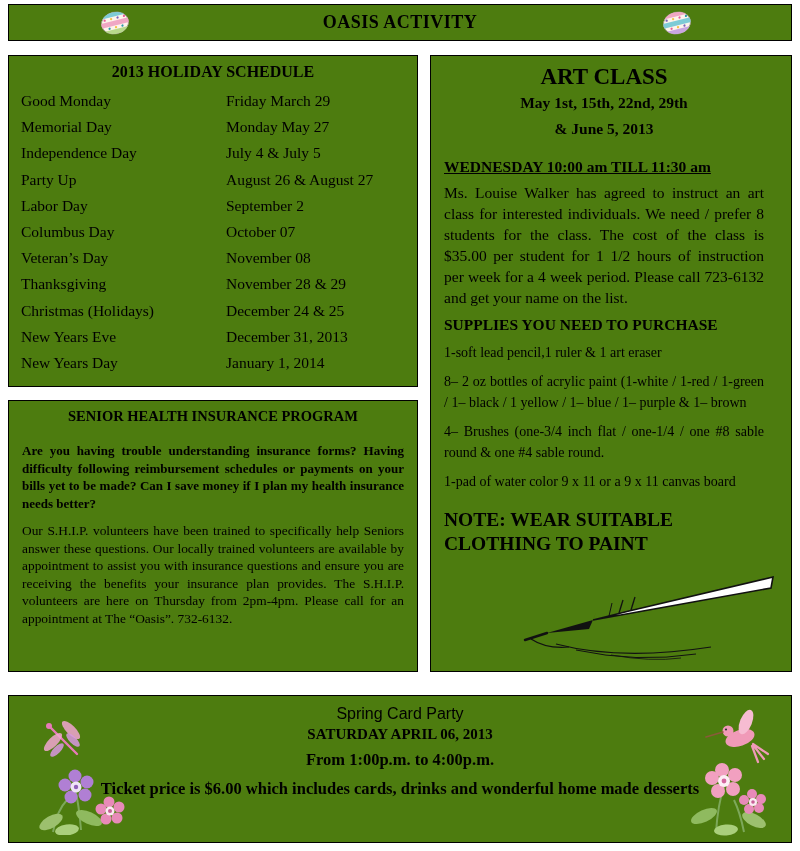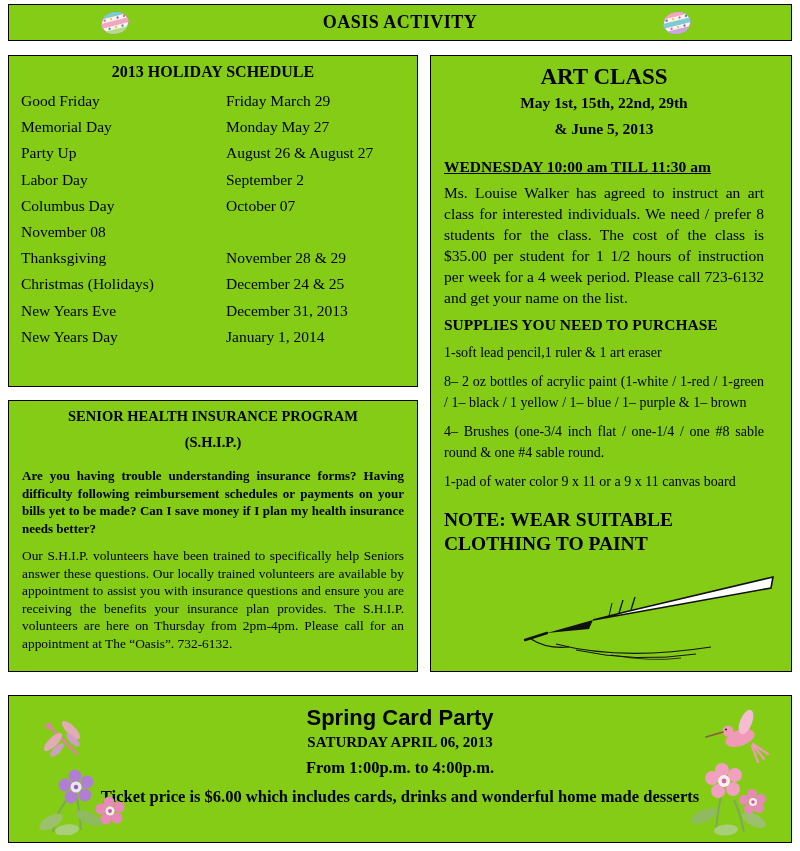--- a/index.html
+++ b/index.html
@@ -1,21 +1,21 @@
 <!DOCTYPE html>
 <html><head>
 <meta charset="utf-8">
 <style>
   * { margin:0; padding:0; box-sizing:border-box; }
   html,body { background:#fff; }
   body {
     width:800px; height:851px; position:relative;
     font-family:"Liberation Serif", serif; color:#000; overflow:hidden;
   }
-  .box { position:absolute; border:1.5px solid #000; background:#84cc16; }
+  .box { position:absolute; border:1.5px solid #000; background:#4d7c0f; }
 
   
   .header-box { left:8px; top:4px; width:784px; height:37px;
     display:flex; align-items:center; justify-content:center; }
   .header-title { font-size:18px; font-weight:bold; letter-spacing:.5px; }
   .egg { position:absolute; top:3px; width:36px; height:30px; }
   .egg svg { transform:rotate(-14deg); }
   .egg-left { left:88px; }
   .egg-right { right:96px; }
 
@@ -40,21 +40,21 @@
   .art-dates { text-align:center; font-weight:bold; font-size:15.5px; line-height:26px; }
   .art-schedule { font-weight:bold; font-size:15.5px; margin-top:16px; text-decoration:underline; }
   .art-desc { font-size:15.5px; line-height:21px; text-align:justify; margin-top:6px; }
   .supplies-title { font-weight:bold; font-size:15.5px; margin-top:8px; }
   .supply-item { font-size:14px; line-height:21px; text-align:justify; margin-top:8px; }
   .art-note { font-weight:bold; font-size:19.5px; line-height:24px; margin-top:16px; }
   .brush-art { position:absolute; right:10px; bottom:8px; width:320px; height:96px; }
 
   
   .spring-box { left:8px; top:695px; width:784px; height:148px; text-align:center; padding-top:9px; }
-  .spring-title { font-family:"Liberation Sans", sans-serif; font-weight:bold; font-size:22px; }
+  .spring-title { font-family:"Liberation Sans", sans-serif; font-weight:normal; font-size:16px; }
   .spring-date { font-weight:bold; font-size:15px; margin-top:3px; }
   .spring-time { font-weight:bold; font-size:16.5px; margin-top:7px; }
   .spring-ticket { font-weight:bold; font-size:16.5px; line-height:23px; margin-top:7px;
     max-width:640px; margin-left:auto; margin-right:auto; }
   .deco { position:absolute; }
   .deco-left { left:14px; top:14px; width:125px; height:125px; }
   .deco-right { right:10px; top:8px; width:125px; height:132px; }
 </style>
 </head>
 <body>
@@ -104,40 +104,45 @@
         <circle cx="26" cy="19.5" r="1.2" fill="#7a5fb8"></circle>
       </g>
     </svg>
   </span>
 </div>
 
 <div class="box holiday-box">
   <div class="holiday-title">2013 HOLIDAY SCHEDULE</div>
 
   <div class="holiday-row">
-    <span class="holiday-name">Good Friday</span>
+    <span class="holiday-name">Good Monday</span>
     <span class="holiday-date">Friday March 29</span>
   </div>
   <div class="holiday-row">
     <span class="holiday-name">Memorial Day</span>
     <span class="holiday-date">Monday May 27</span>
   </div>
   <div class="holiday-row">
+    <span class="holiday-name">Independence Day</span>
+    <span class="holiday-date">July 4 &amp; July 5</span>
+  </div>
+  <div class="holiday-row">
     <span class="holiday-name">Party Up</span>
     <span class="holiday-date">August 26 &amp; August 27</span>
   </div>
   <div class="holiday-row">
     <span class="holiday-name">Labor Day</span>
     <span class="holiday-date">September 2</span>
   </div>
   <div class="holiday-row">
     <span class="holiday-name">Columbus Day</span>
     <span class="holiday-date">October 07</span>
   </div>
   <div class="holiday-row">
+    <span class="holiday-name">Veteran’s Day</span>
     <span class="holiday-date">November 08</span>
   </div>
   <div class="holiday-row">
     <span class="holiday-name">Thanksgiving</span>
     <span class="holiday-date">November 28 &amp; 29</span>
   </div>
   <div class="holiday-row">
     <span class="holiday-name">Christmas (Holidays)</span>
     <span class="holiday-date">December 24 &amp; 25</span>
   </div>
@@ -146,21 +151,20 @@
     <span class="holiday-date">December 31, 2013</span>
   </div>
   <div class="holiday-row">
     <span class="holiday-name">New Years Day</span>
     <span class="holiday-date">January 1, 2014</span>
   </div>
 </div>
 
 <div class="box ship-box">
   <div class="ship-title">SENIOR HEALTH INSURANCE PROGRAM</div>
-  <div class="ship-subtitle">(S.H.I.P.)</div>
   <p class="ship-question">Are you having trouble understanding insurance forms? Having difficulty following reimbursement schedules or payments on your bills yet to be made?  Can I save money if I plan my health insurance needs better?</p>
   <p class="ship-body"><span>Our S.H.I.P. volunteers have been trained to specifically help Seniors answer these questions.  Our locally trained volunteers are available by appointment to assist you with insurance questions and ensure you are receiving the benefits your insurance plan provides.  The S.H.I.P. volunteers are here on Thursday from 2pm-4pm.  Please call for an appointment at The “Oasis”. </span><span class="ship-phone">732-6132.</span></p>
 </div>
 
 <div class="box art-box">
   <div class="art-title">ART CLASS</div>
   <div class="art-dates">May 1st, 15th, 22nd, 29th</div>
   <div class="art-dates">&amp; June 5, 2013</div>
   <div class="art-schedule">WEDNESDAY 10:00 am TILL 11:30 am</div>
   <p class="art-desc">Ms. Louise Walker has agreed to instruct an art class for interested individuals. We need / prefer 8 students for the class. The cost of the class is $35.00 per student for 1 1/2  hours of instruction per week for a 4 week period. Please call 723-6132 and get your name on the list.</p>

